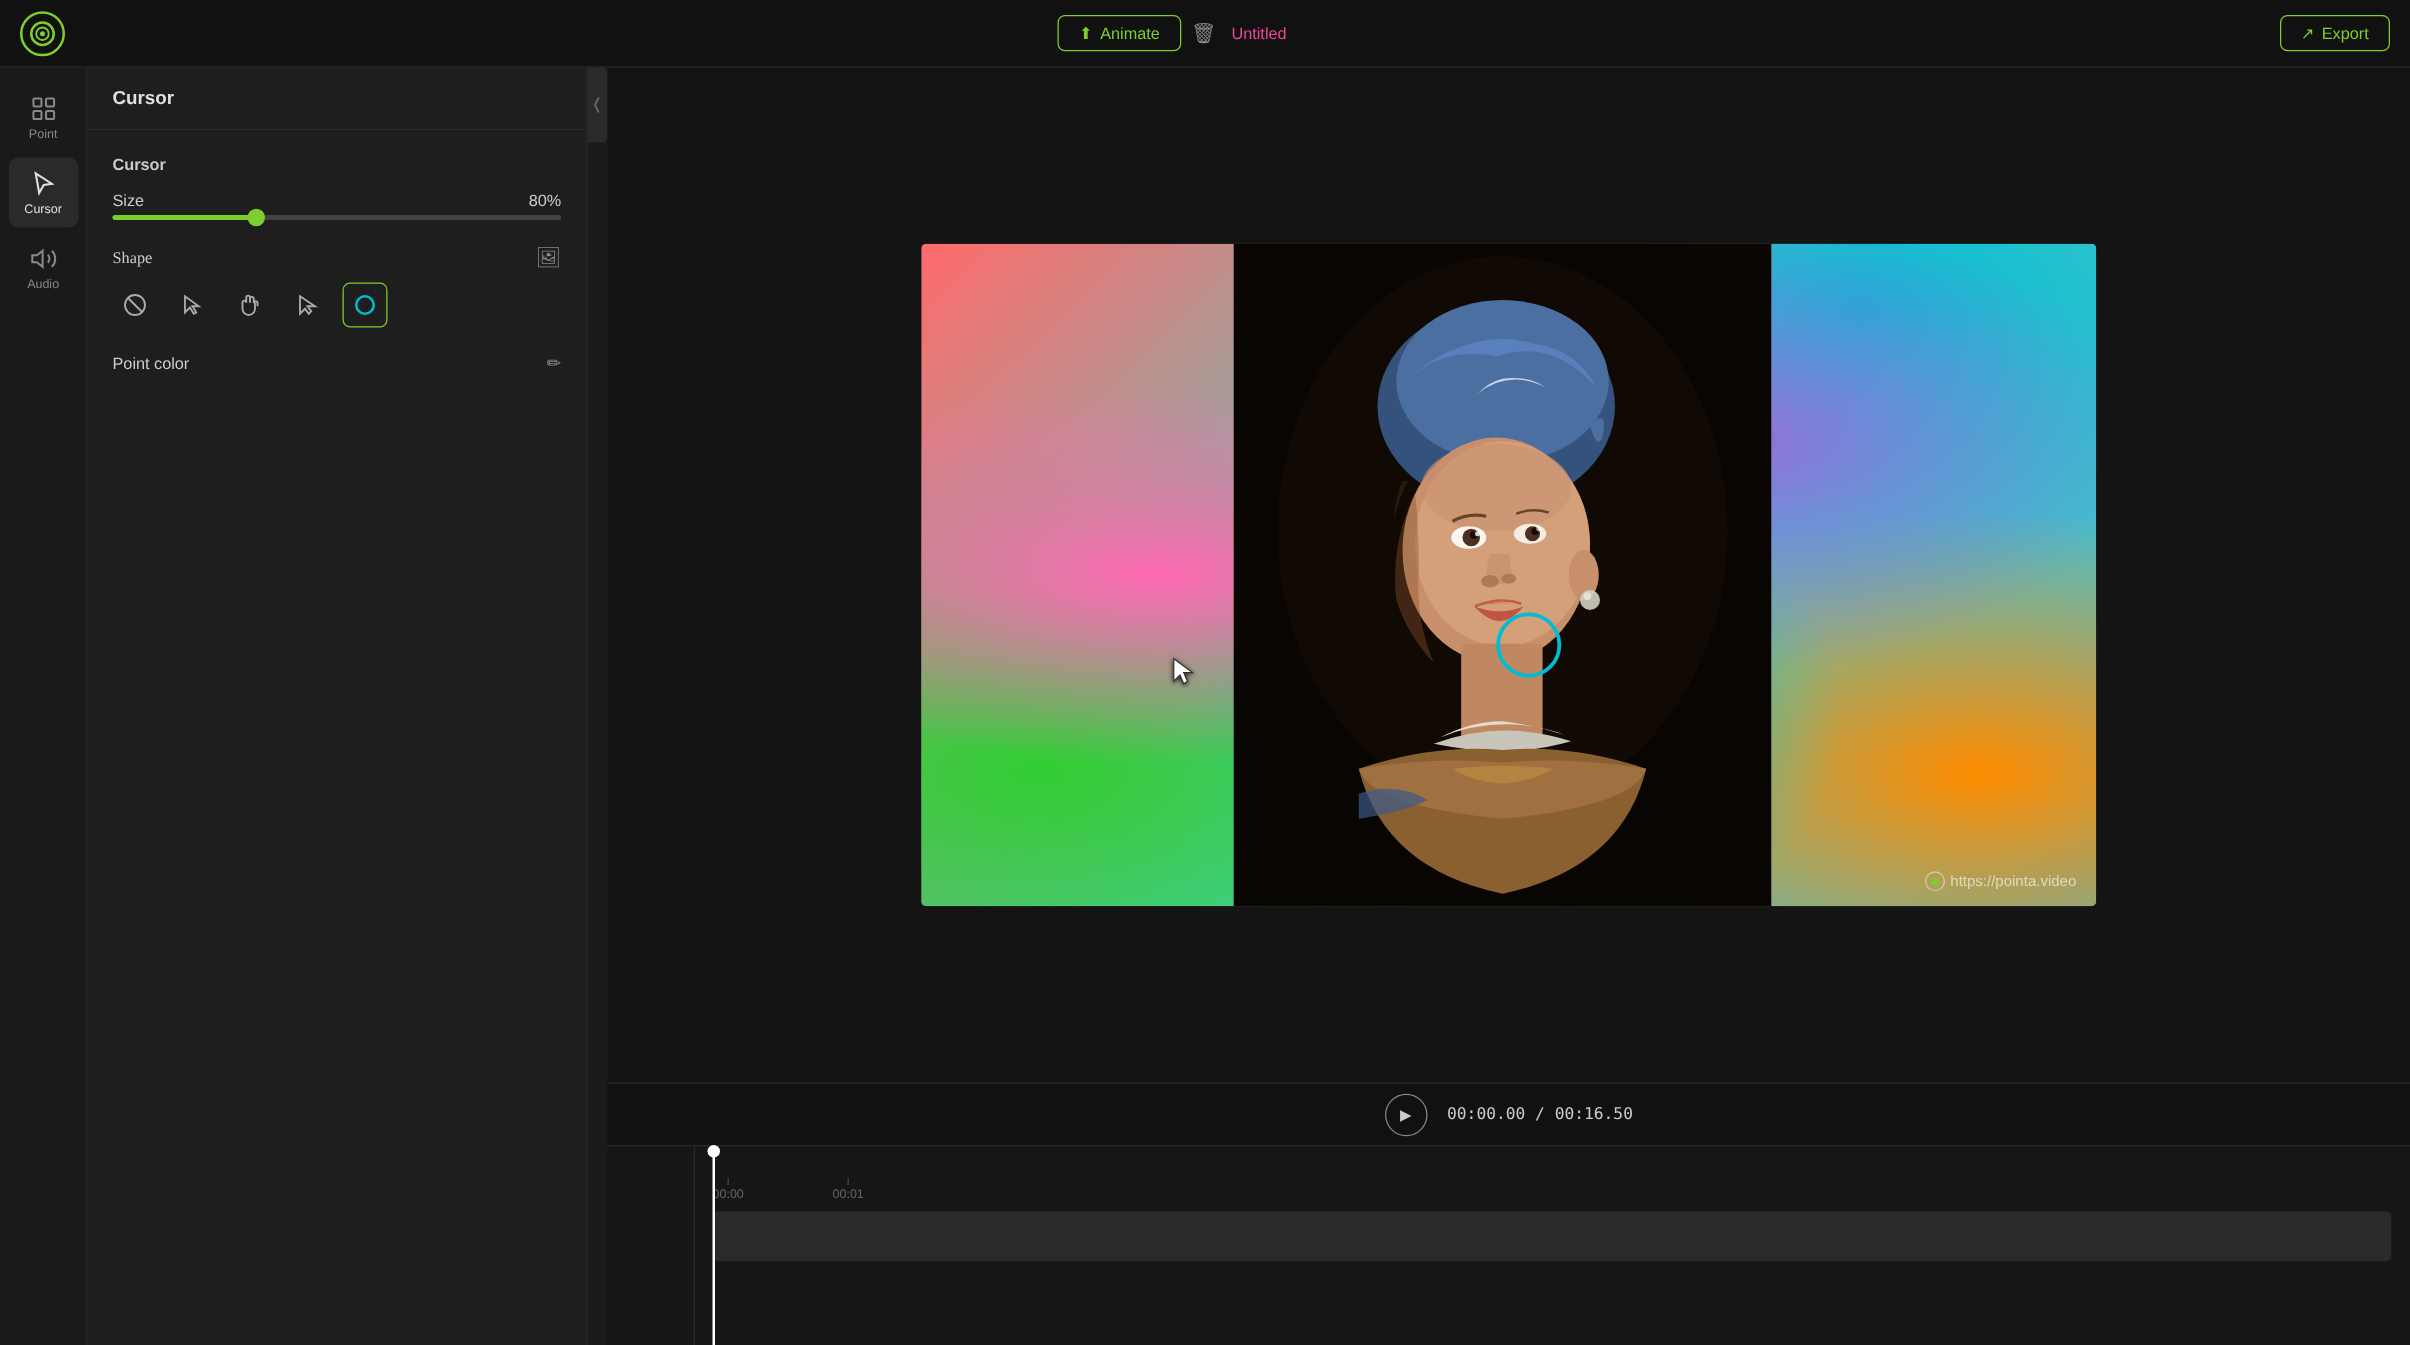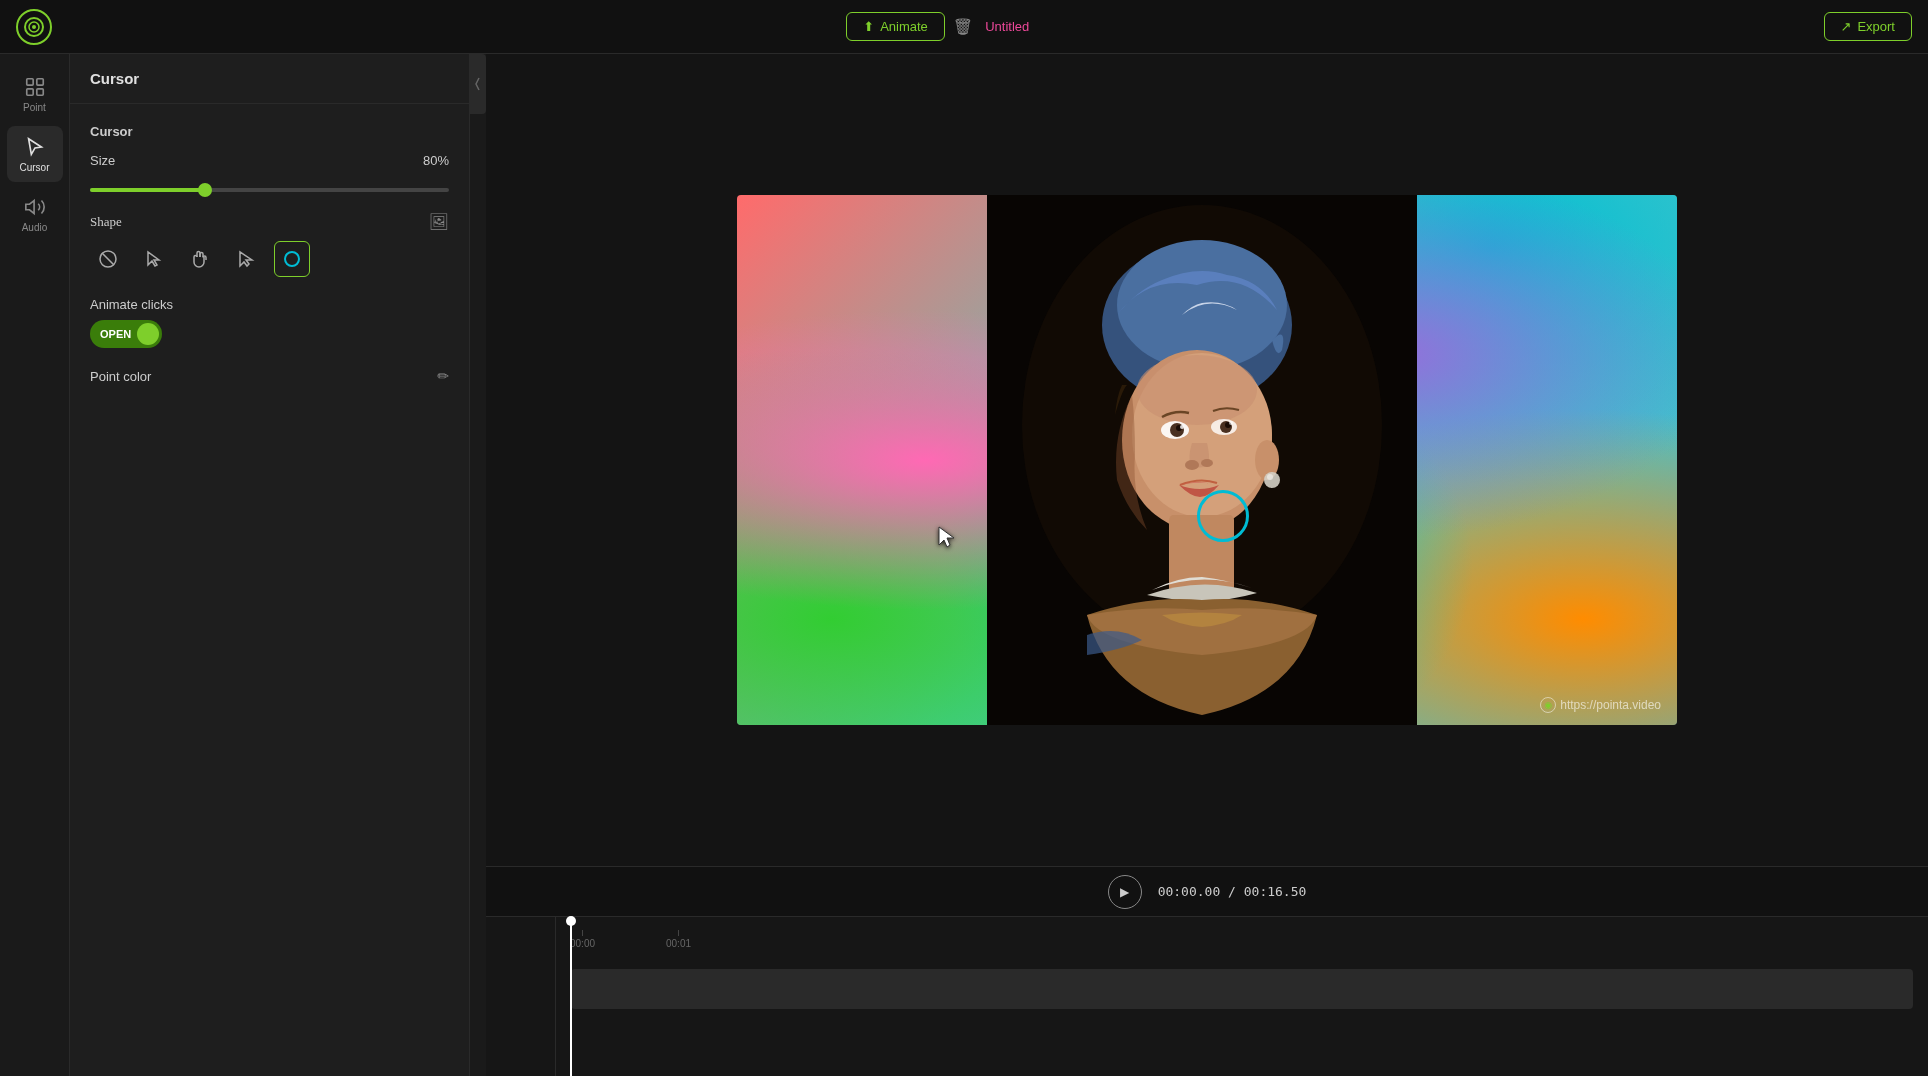--- a/index.html
+++ b/index.html
@@ -124,21 +124,21 @@
       font-weight: 600;
       color: #ccc;
       margin-bottom: 14px;
     }
 
     
     .size-row {
       display: flex;
       align-items: center;
       justify-content: space-between;
-      margin-bottom: 20px;
+      margin-bottom: 4px;
     }
     .size-label { color: #ccc; font-size: 13px; }
     .size-value { color: #ccc; font-size: 13px; }
 
     .slider-container {
       position: relative;
       margin-bottom: 20px;
     }
     .slider-track {
       width: 100%;
@@ -422,21 +422,21 @@
     }
     .timeline-ruler {
       height: 24px;
       position: relative;
       display: flex;
       align-items: flex-end;
       padding-bottom: 4px;
     }
     .timeline-tick {
       position: absolute;
-      bottom: 12px;
+      bottom: 0;
       display: flex;
       flex-direction: column;
       align-items: center;
       font-size: 10px;
       color: #666;
     }
     .timeline-tick::before {
       content: '';
       display: block;
       width: 1px;
@@ -578,27 +578,20 @@
             </svg>
           </div>
           <div class="shape-icon active">
             <svg width="20" height="20" viewBox="0 0 20 20" fill="none" stroke="#00bcd4" stroke-width="2">
               <circle cx="10" cy="10" r="7"></circle>
             </svg>
           </div>
         </div>
 
 
-        <div class="animate-clicks-section">
-          <div class="size-label">Animate clicks</div>
-          <div class="toggle-open">
-            <span class="toggle-open-label">OPEN</span>
-            <div class="toggle-open-knob"></div>
-          </div>
-        </div>
 
         <div class="point-color-row">
           <span class="size-label">Point color</span>
           <span style="cursor:pointer;color:#888;font-size:14px;">✏</span>
         </div>
 
       </div>
     </div>
 
     <div class="collapse-handle">

